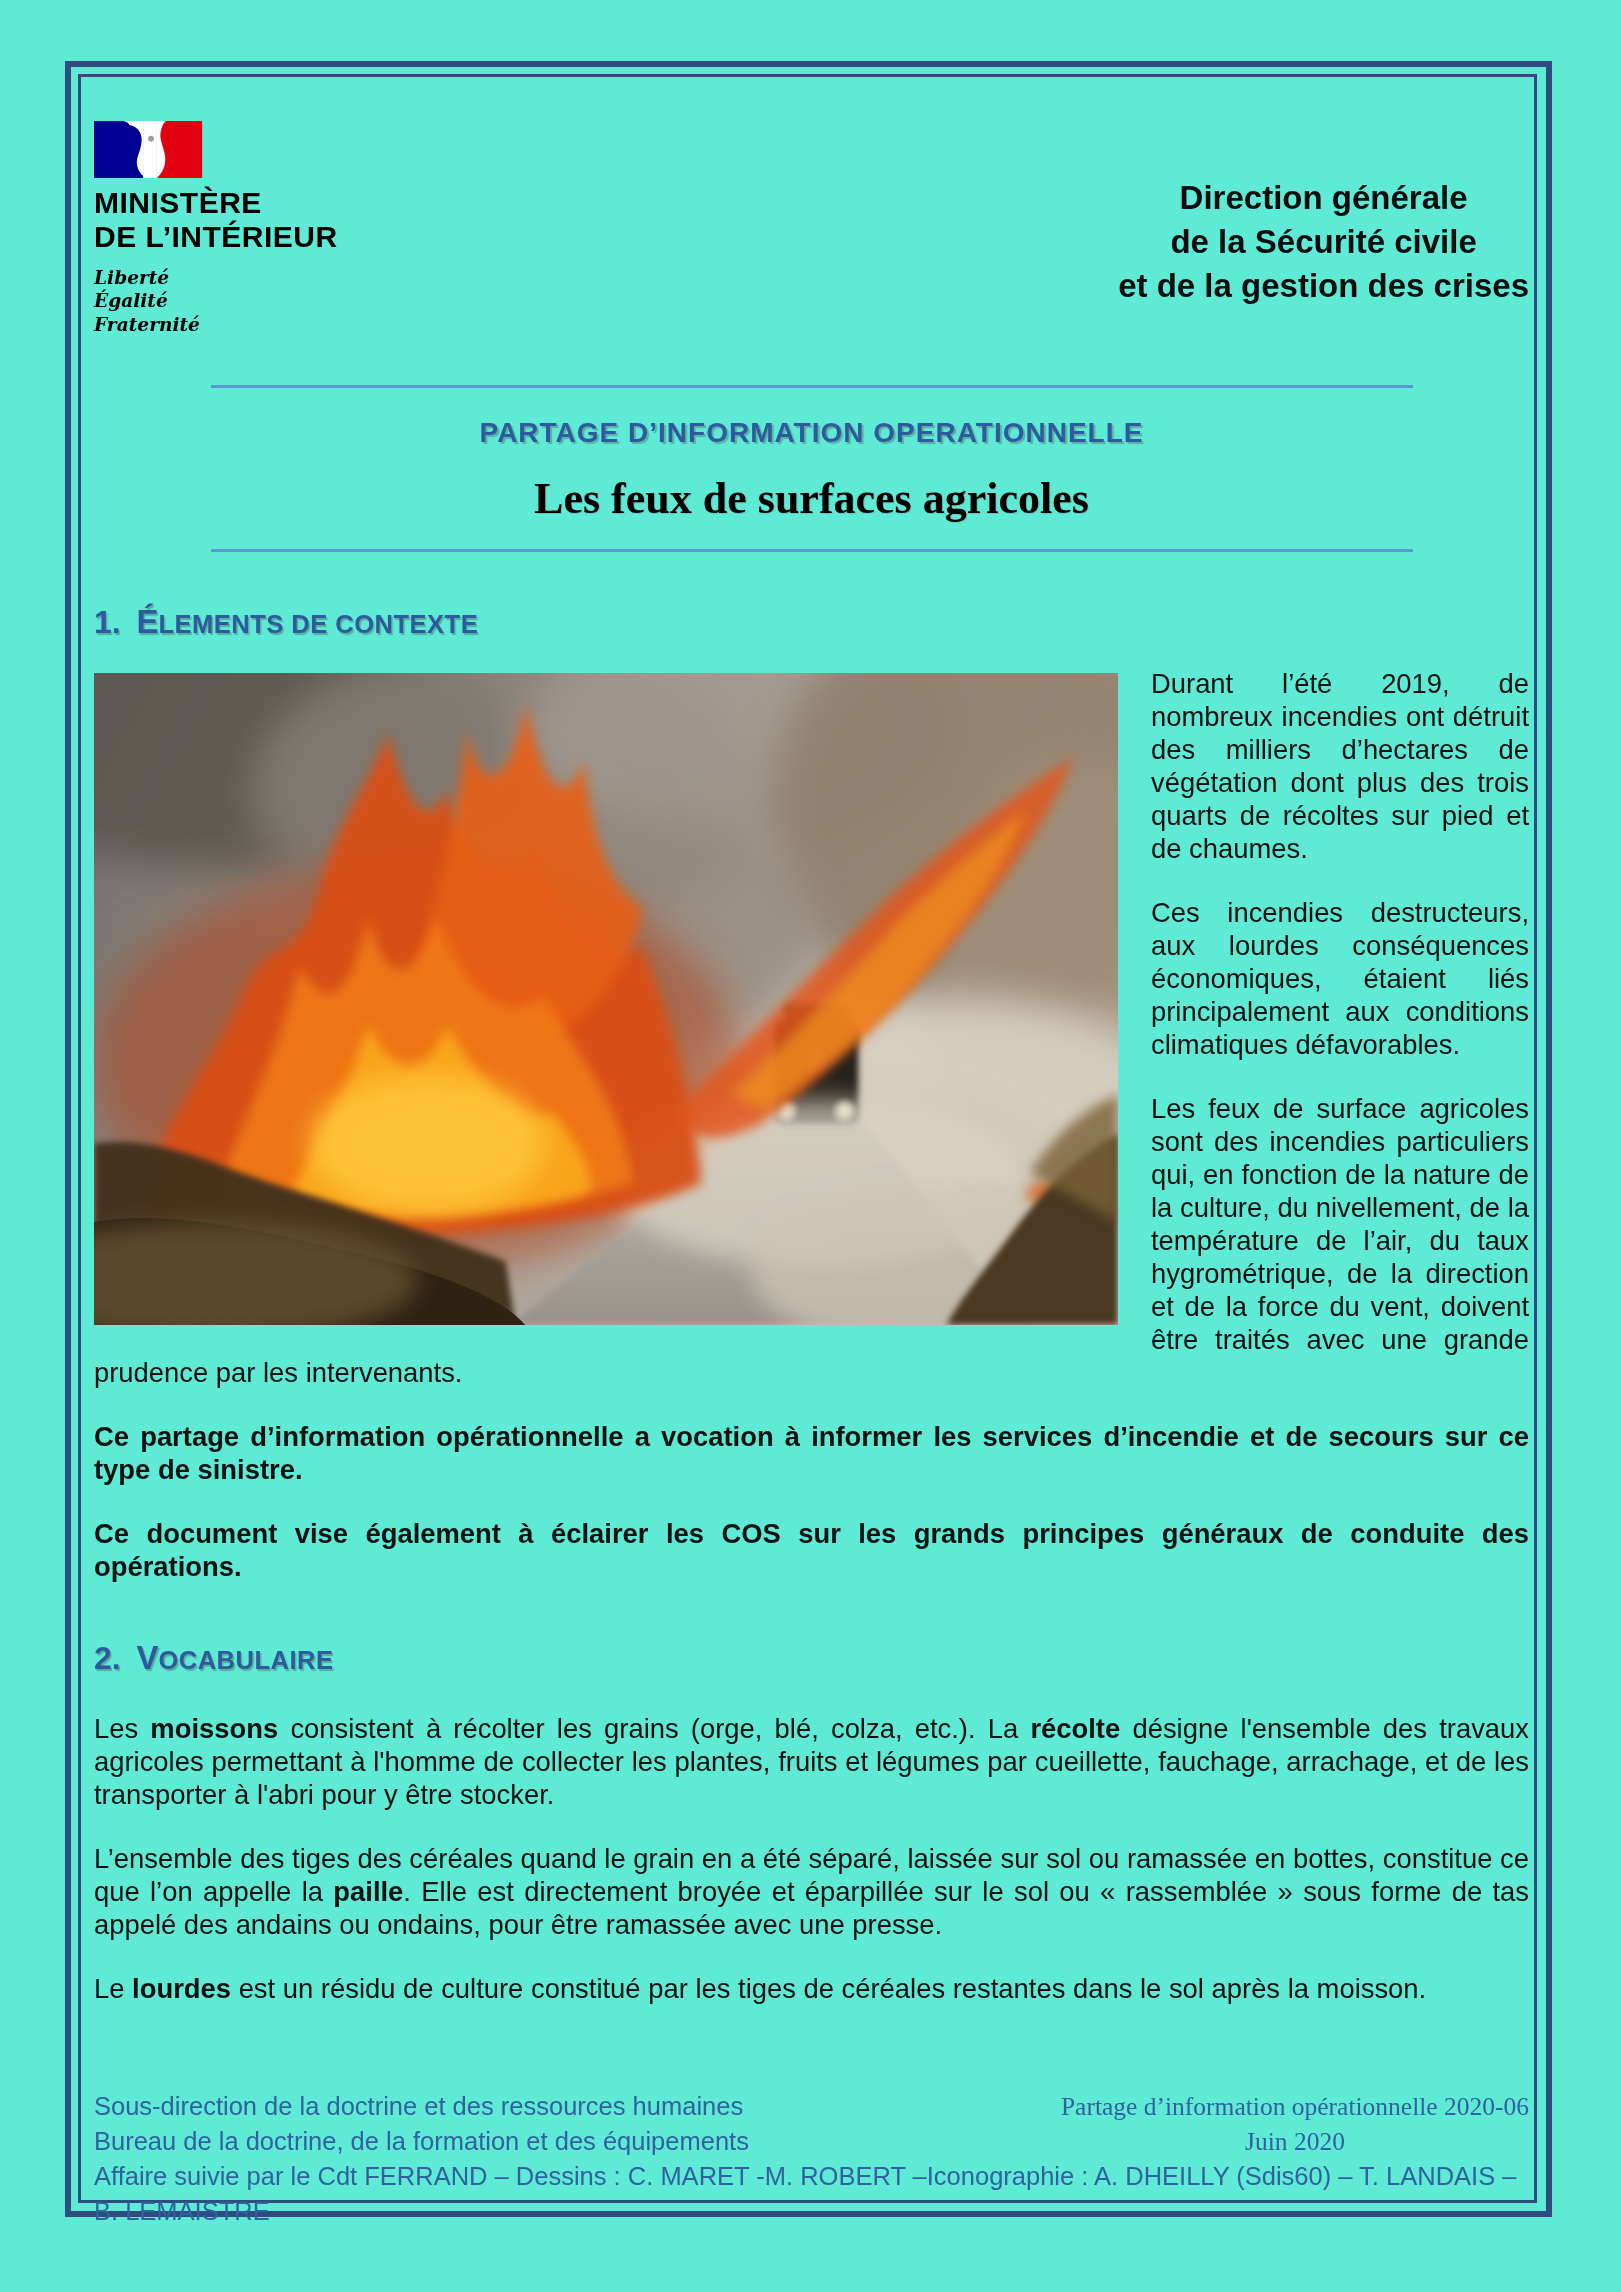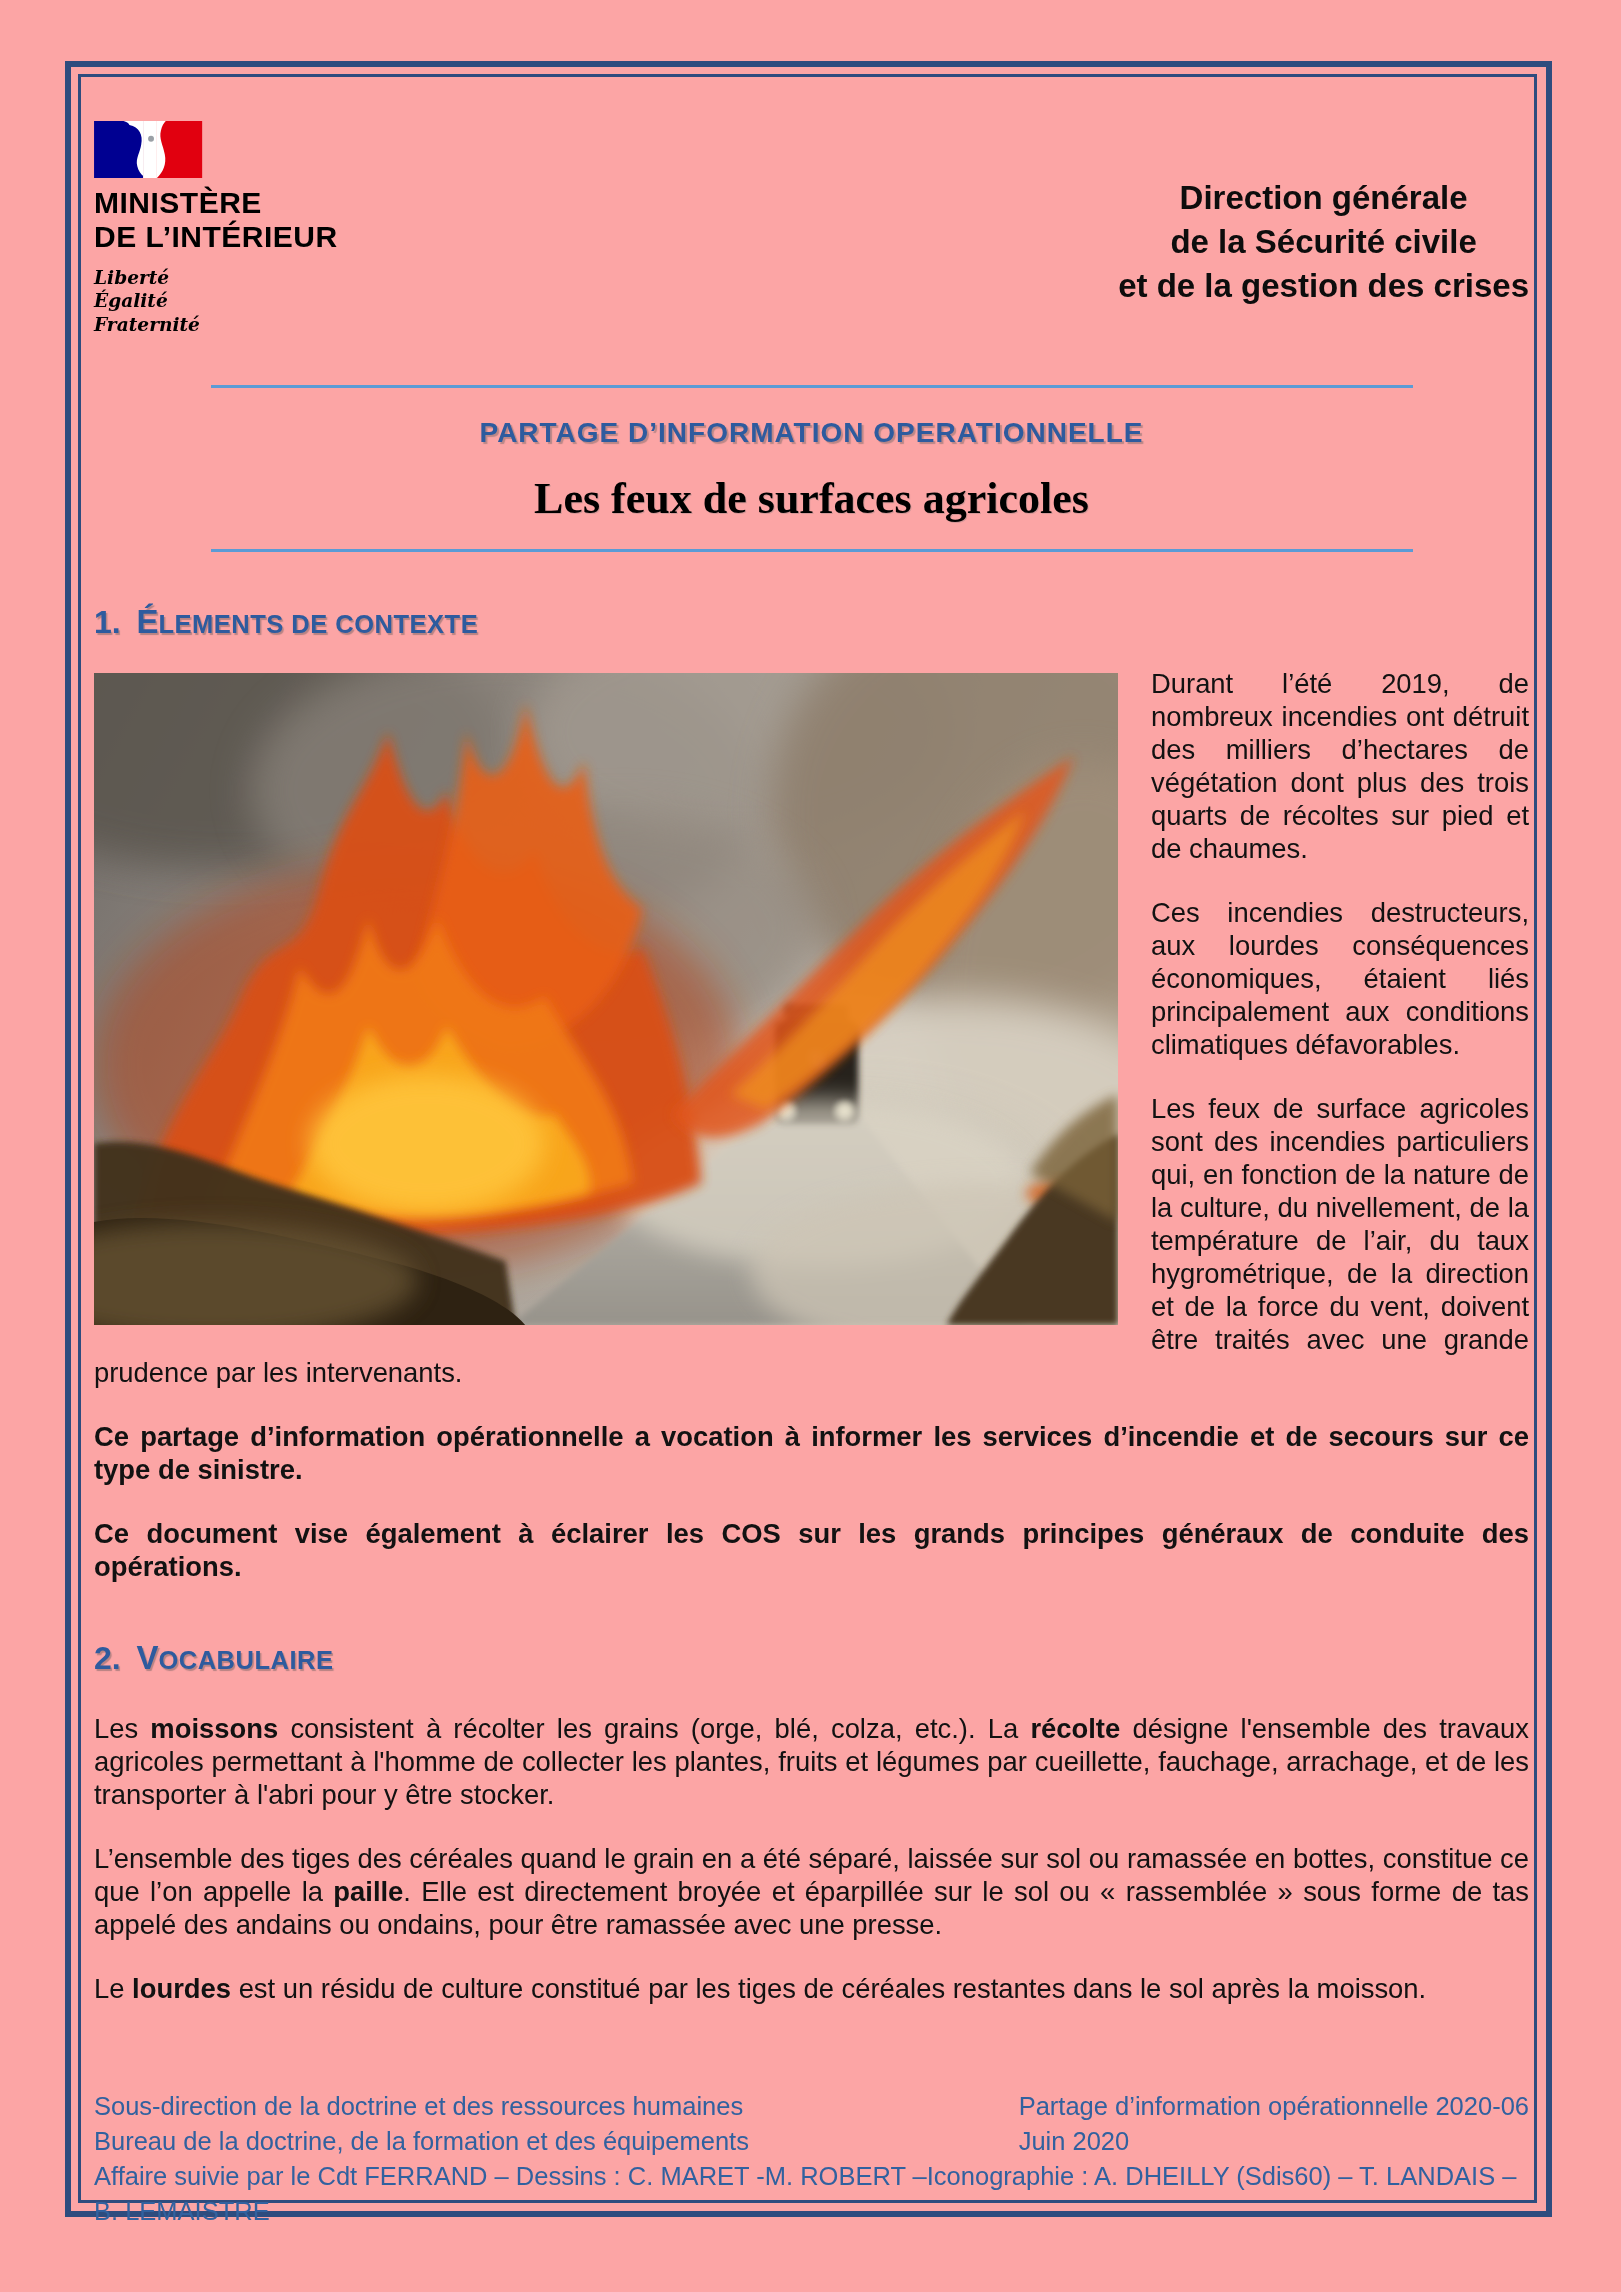--- a/index.html
+++ b/index.html
@@ -1,17 +1,17 @@
 <!DOCTYPE html>
 <html><head>
 <meta charset="utf-8">
 <style>
   html,body{margin:0;padding:0;background:#ffffff;}
   .page{
-    position:relative;width:1621px;height:2293px;background:#fca5a5;
+    position:relative;width:1621px;height:2293px;background:#5eead4;
     font-family:"Liberation Sans",sans-serif;color:#111;overflow:hidden;
   }
   .border-outer{position:absolute;left:65px;top:61px;width:1487px;height:2156px;
     border:6.9px solid #2E4C7E;box-sizing:border-box;}
   .border-inner{position:absolute;left:78px;top:74px;width:1459px;height:2129px;
     border:3.9px solid #2E4C7E;box-sizing:border-box;}
   .content{position:absolute;left:94px;top:94px;width:1435px;}
 
   
   .header-row{display:flex;justify-content:space-between;align-items:flex-start;margin-top:27.4px;}
@@ -40,21 +40,21 @@
   
   .context{margin-top:25.5px;}
   .context:after{content:"";display:block;clear:both;}
   .photo{float:left;width:1024px;height:652px;margin:5.9px 33px 5.9px 0;}
   .photo svg{display:block;width:100%;height:100%;}
   p.body{font-size:27.4px;line-height:33px;text-align:justify;margin:0 0 31px;color:#121212;}
   p.body.bold{font-weight:bold;}
 
   
   .footer{position:relative;margin-top:84px;color:#31619F;font-size:25.5px;line-height:35px;}
-  .footer-right{position:absolute;right:0;top:0;text-align:left;}
+  .footer-right{position:absolute;right:0;top:0;text-align:center;font-family:Liberation Serif, serif;}
 </style>
 </head>
 <body>
 
 <div class="page">
   <div class="border-outer"></div>
   <div class="border-inner"></div>
 
   <div class="content">
 

